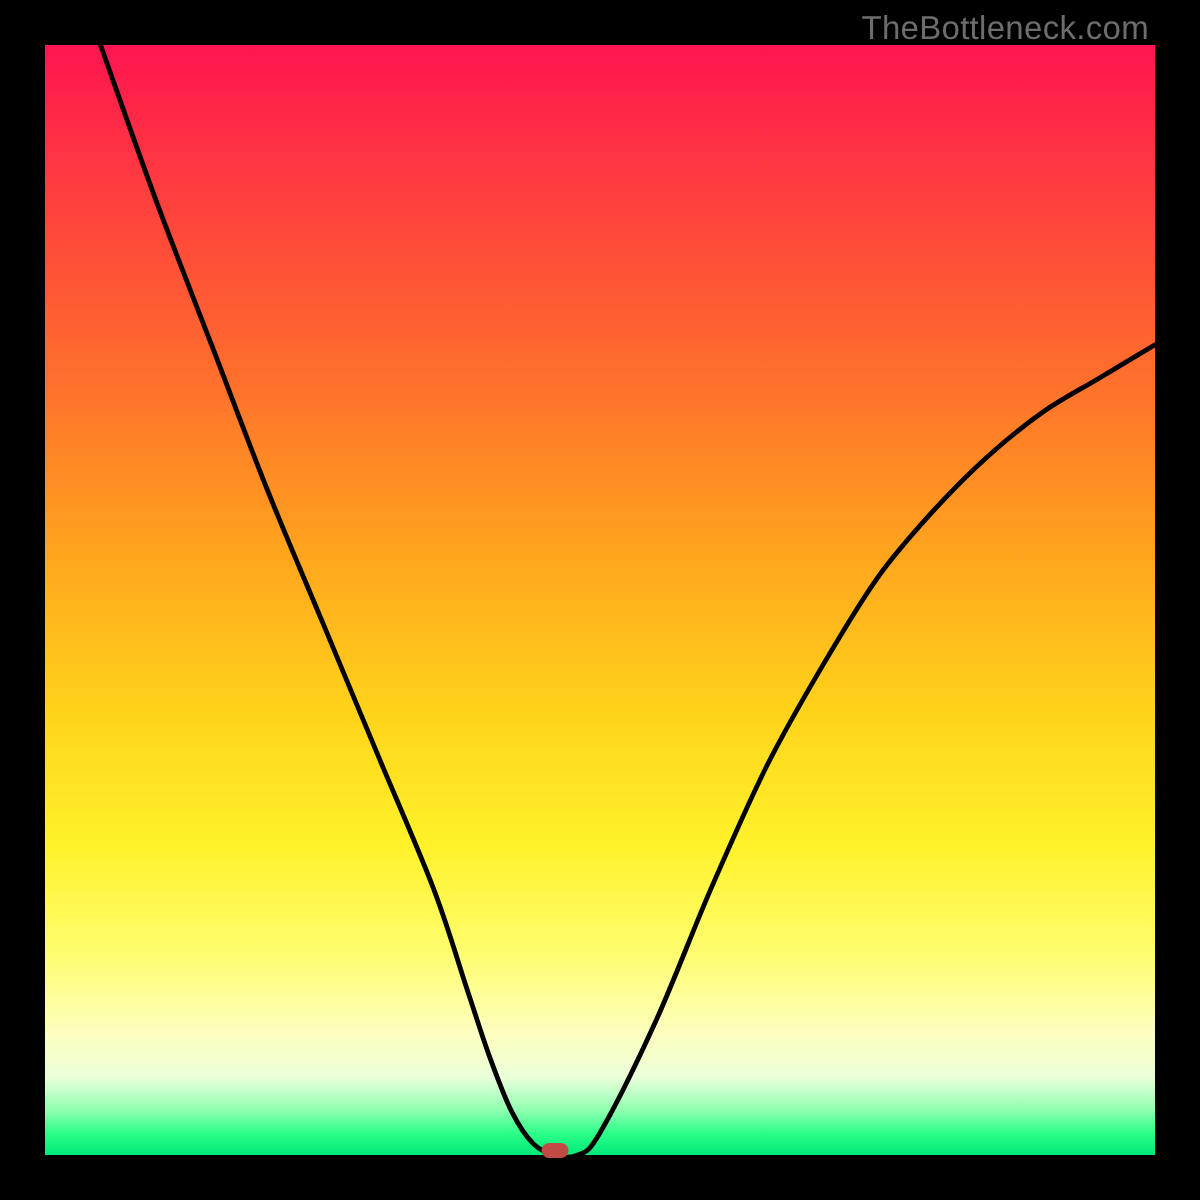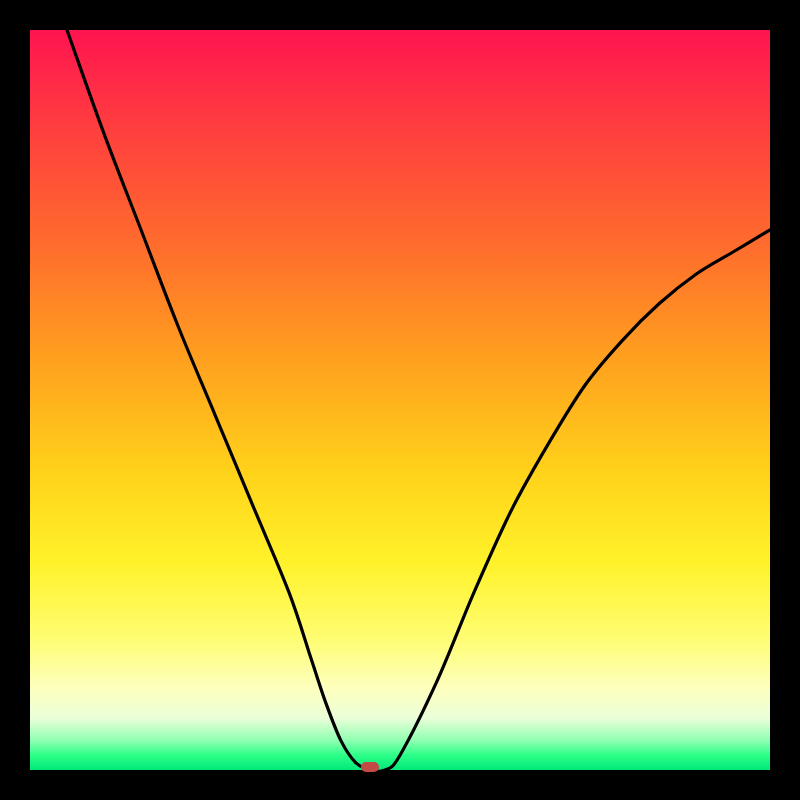--- a/index.html
+++ b/index.html
@@ -62,20 +62,21 @@
     height: 10px;
     background: #c24a45;
     border-radius: 5px;
   }
 </style>
 </head>
 <body>
 
 <div class="frame">
 
+  <div class="watermark">TheBottleneck.com</div>
 
   <div class="plot">
 
     <svg class="curve" viewBox="0 0 740 740" preserveAspectRatio="none">
       <path id="curve-path" fill="none" stroke="#000" stroke-width="3.2" stroke-linecap="round" stroke-linejoin="round" d="M 37,0 C 43.166666666666664,17.26666666666667 61.666666666666664,70.30000000000001 74,103.60000000000002 C 86.33333333333333,136.90000000000003 98.66666666666667,167.7333333333334 111,199.80000000000007 C 123.33333333333333,231.86666666666673 135.66666666666666,265.1666666666667 148,296 C 160.33333333333334,326.8333333333333 172.66666666666666,355.2 185,384.8 C 197.33333333333334,414.40000000000003 209.66666666666666,444 222,473.6 C 234.33333333333334,503.20000000000005 249.13333333333333,536.5 259,562.4 C 268.8666666666667,588.3 275.0333333333333,610.5 281.2,629 C 287.3666666666667,647.5 291.06666666666666,659.8333333333333 296,673.4 C 300.93333333333334,686.9666666666667 305.8666666666667,700.5333333333333 310.8,710.4 C 315.73333333333335,720.2666666666667 320.6666666666667,727.6666666666667 325.6,732.6 C 330.53333333333336,737.5333333333333 335.4666666666667,738.7666666666667 340.40000000000003,740 C 345.33333333333337,741.2333333333333 350.26666666666665,742.4666666666667 355.2,740 C 360.1333333333333,737.5333333333333 361.3666666666667,740 370,725.2 C 378.6333333333333,710.4000000000001 394.66666666666674,678.3333333333334 407.00000000000006,651.2 C 419.33333333333337,624.0666666666667 431.6666666666667,590.7666666666667 444,562.4 C 456.3333333333333,534.0333333333333 468.6666666666667,505.6666666666667 481,481 C 493.3333333333333,456.3333333333333 505.6666666666667,435.3666666666667 518,414.4 C 530.3333333333334,393.4333333333333 542.6666666666666,372.46666666666664 555,355.2 C 567.3333333333334,337.93333333333334 579.6666666666666,324.3666666666667 592,310.8 C 604.3333333333334,297.23333333333335 616.6666666666666,284.90000000000003 629,273.8 C 641.3333333333334,262.7 653.6666666666666,252.83333333333331 666,244.2 C 678.3333333333334,235.56666666666666 690.6666666666666,229.39999999999998 703,222 C 715.3333333333334,214.60000000000002 733.8333333333334,203.50000000000006 740,199.80000000000007"></path>
     </svg>
 
     <div class="marker" id="min-marker" style="left: 331.4px; top: 732px;"></div>
 
   </div>

